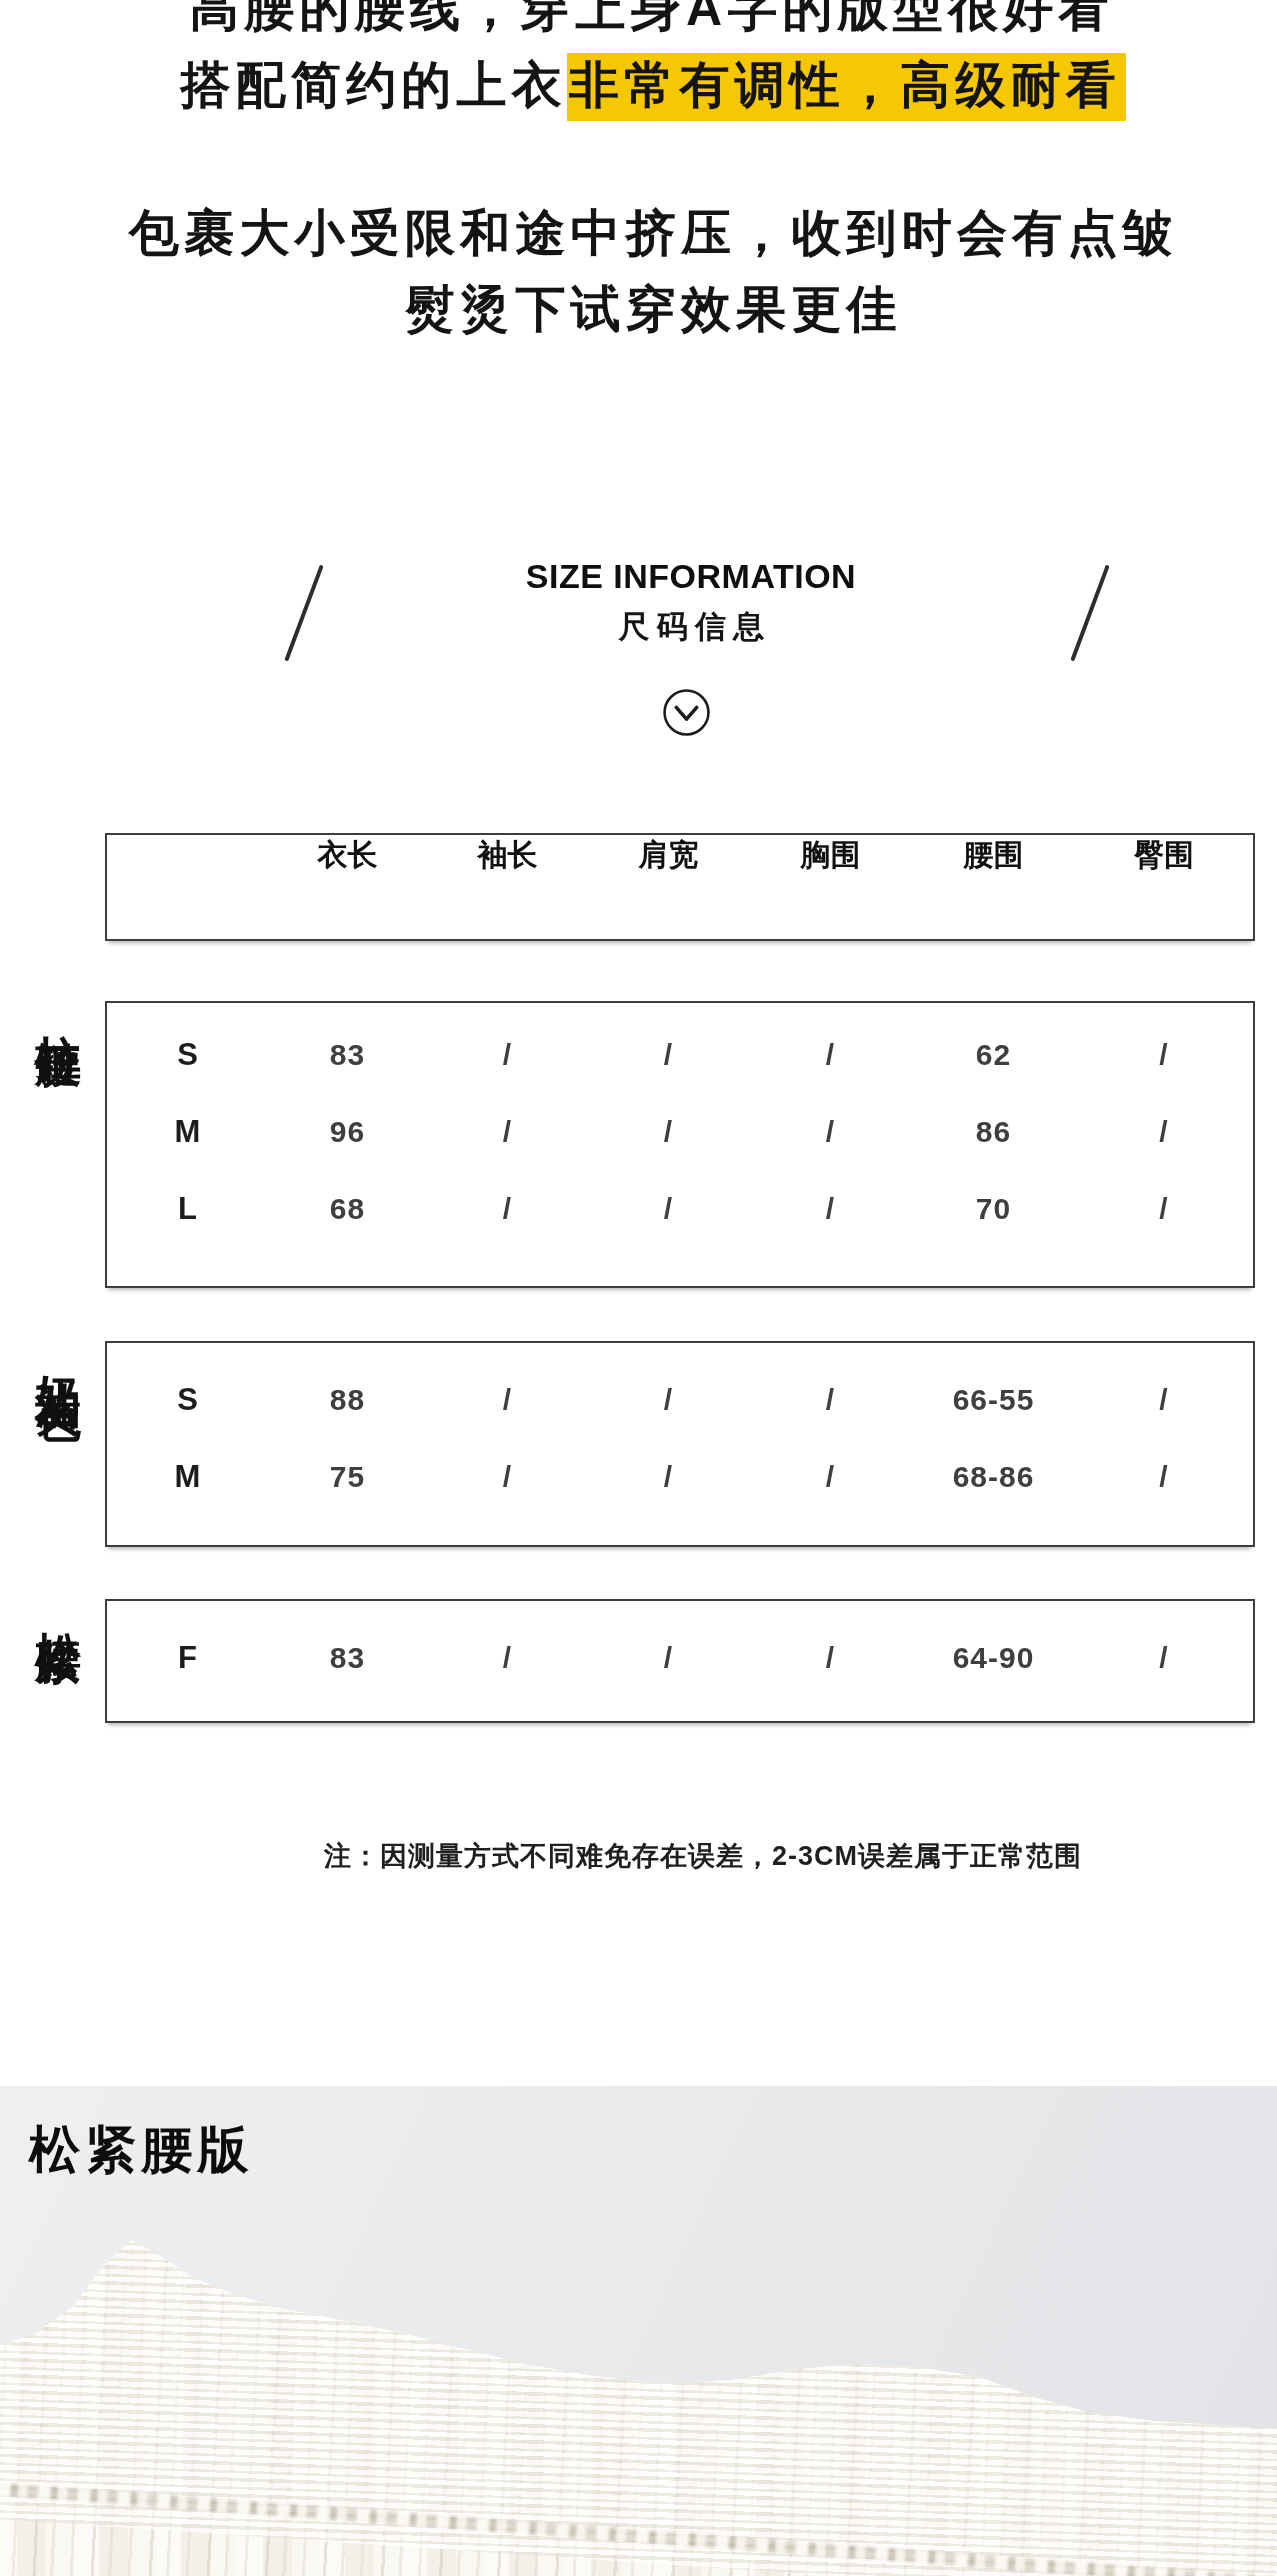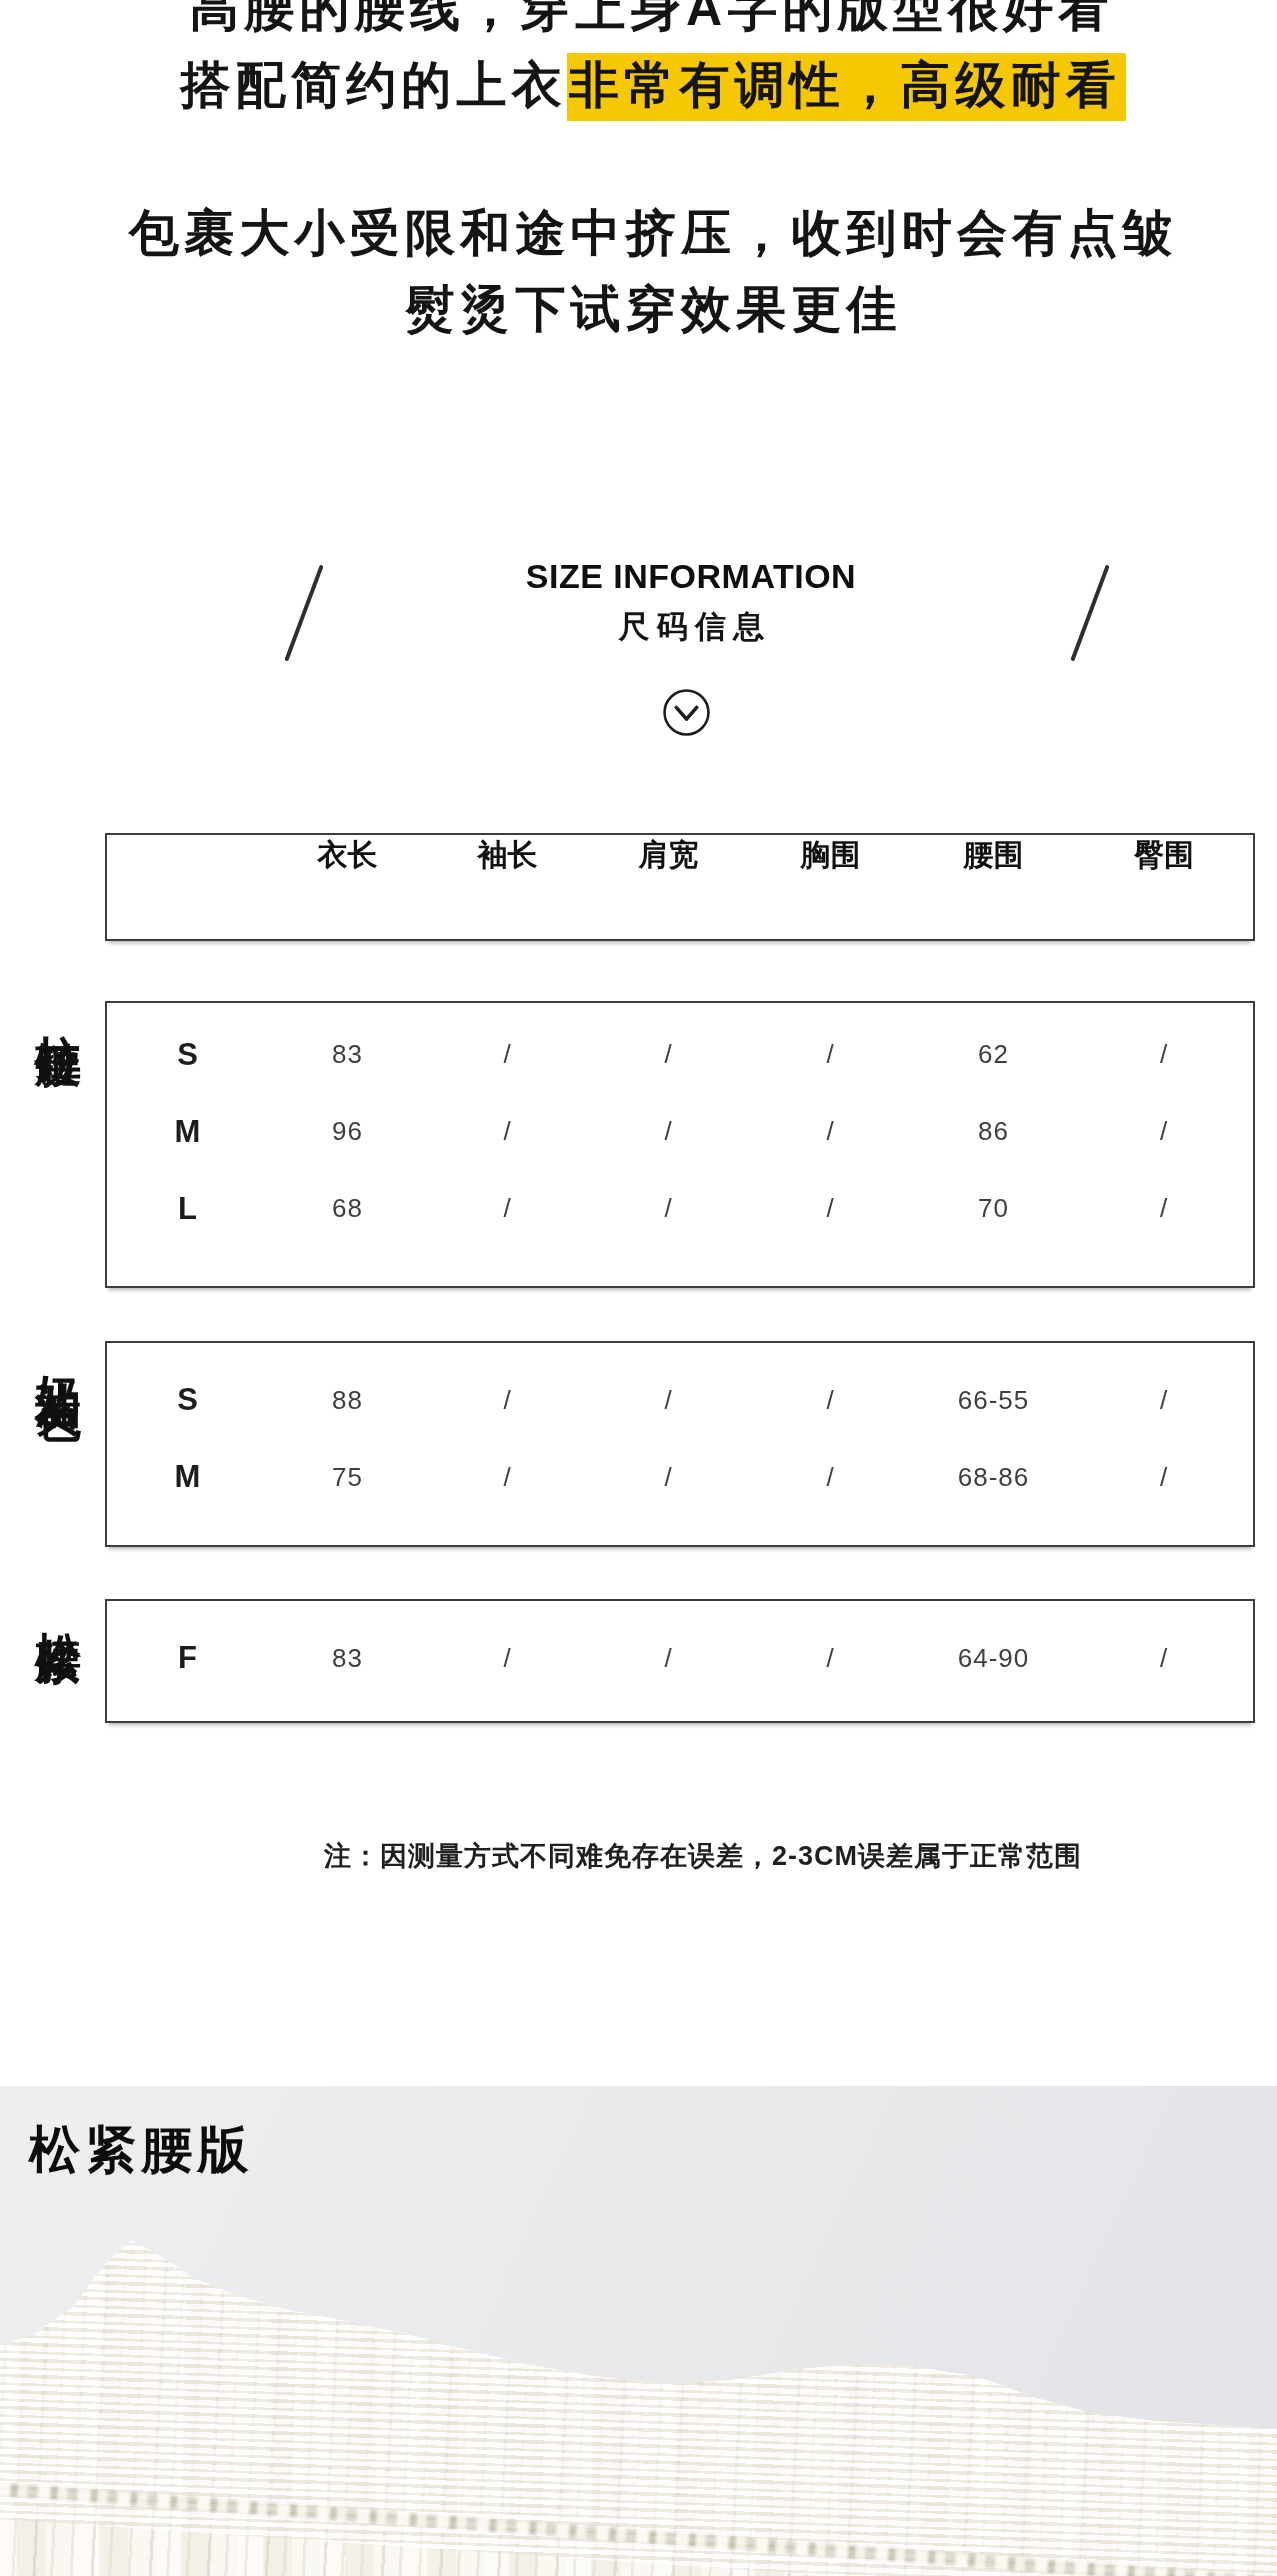--- a/index.html
+++ b/index.html
@@ -57,21 +57,21 @@
     grid-auto-rows:77px;
   }
   #thead .grid{grid-auto-rows:auto;}
   .trow{display:contents;}
   .c{
     display:flex;align-items:center;justify-content:center;
     white-space:nowrap;
   }
   .c.head{font-size:30px;font-weight:700;color:#111111;}
   .c.size{font-size:31px;font-weight:700;color:#1d1d1d;}
-  .c.val{font-size:26px;font-weight:400;color:var(--value_text,#3f3f3f);letter-spacing:1px;}
+  .c.val{font-size:30px;font-weight:700;color:var(--value_text,#3f3f3f);letter-spacing:1px;}
   .vlabel{
     left:33px;width:52px;
     writing-mode:vertical-rl;text-orientation:upright;
     font-size:46px;font-weight:700;letter-spacing:7.2px;line-height:52px;
     color:#101010;
   }
   #vlabel-0{top:998px;}
   #vlabel-1{top:1338px;}
   #vlabel-2{top:1594px;}
   #measure-note{

